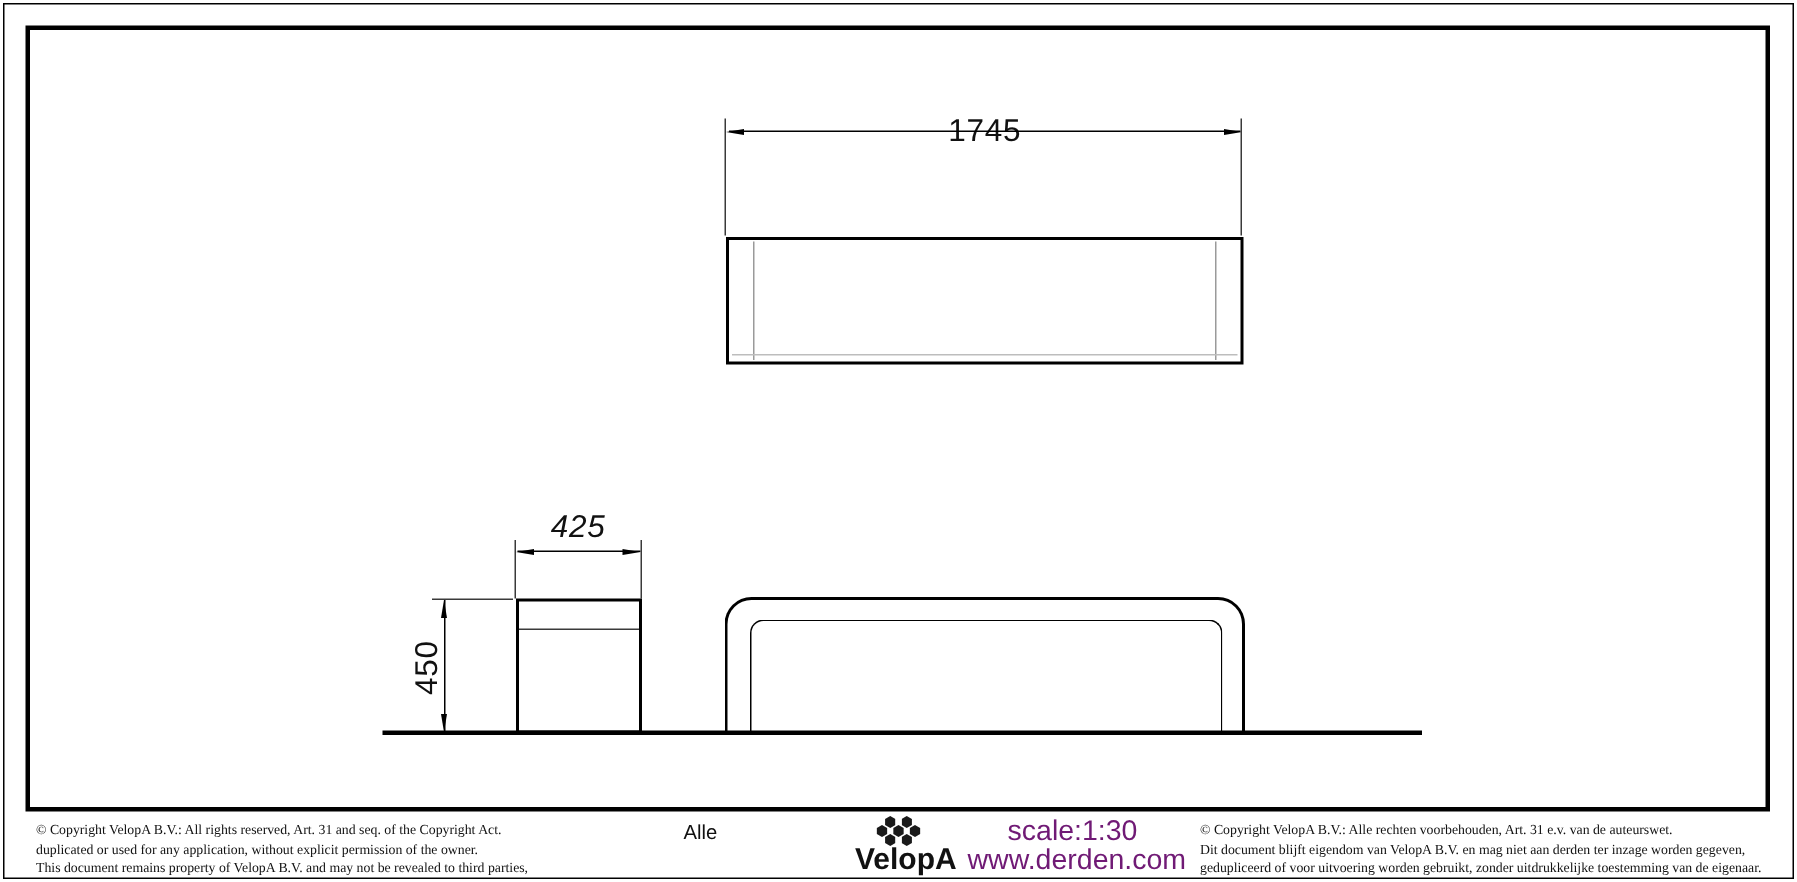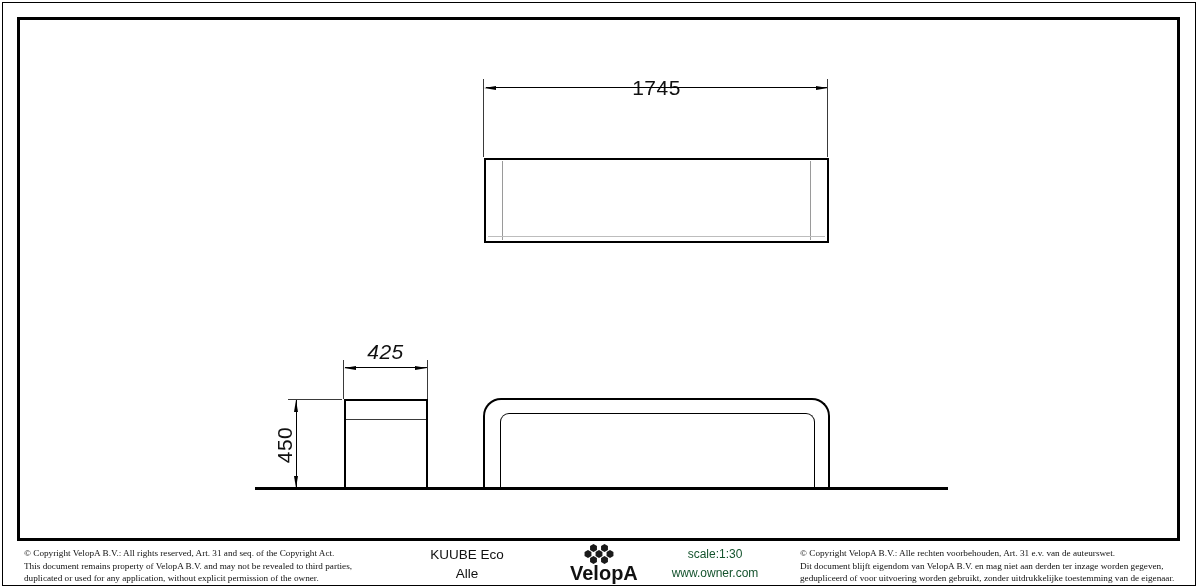--- a/index.html
+++ b/index.html
@@ -31,21 +31,21 @@
   .front-outer{left:483px;top:398px;width:347px;height:90px;border:2.6px solid #000;border-bottom:none;
                border-radius:18px 18px 0 0;box-sizing:border-box;}
   .front-inner{left:500px;top:413px;width:315px;height:75px;border:1.6px solid #000;border-bottom:none;
                border-radius:9px 9px 0 0;box-sizing:border-box;}
   .ground{left:255px;top:487px;width:693px;height:2.6px;background:#000;}
   
   .dim-450-label{left:254px;top:434px;width:60px;height:22px;transform:rotate(-90deg);transform-origin:center;}
   
   .copyright{font-size:9.2px;line-height:12.6px;color:#111;white-space:nowrap;font-family:Liberation Serif, serif;}
   .product-block{left:382px;top:545px;width:170px;text-align:center;font-size:13.5px;line-height:19px;color:#111;}
-  .scale-block{left:645px;top:545px;width:140px;text-align:center;font-size:12px;line-height:19px;color:#14532d;}
+  .scale-block{left:645px;top:545px;width:140px;text-align:center;font-size:19px;line-height:19px;color:#701a75;}
   .logo-text{left:570px;top:562px;width:58px;font-size:20px;font-weight:700;color:#111;}
   .logo-flower{left:584px;top:544px;width:30px;height:20px;}
   .hex{position:absolute;width:8px;height:8px;background:#1a1a1a;
        clip-path:polygon(50% 0%,93% 25%,93% 75%,50% 100%,7% 75%,7% 25%);}
 </style>
 </head>
 <body>
 
 <div class="page">
 
@@ -80,43 +80,42 @@
   <div class="abs arr arr-down" style="left:294.2px;top:476px;"></div>
   <div class="abs dimtext dim-450-label">450</div>
 
   <div class="abs front-outer"></div>
   <div class="abs front-inner"></div>
 
   <div class="abs ground"></div>
 
   <div class="abs copyright" style="left:24px;top:547px;">
     <div>©  Copyright VelopA B.V.: All rights reserved, Art. 31 and seq. of the Copyright Act.</div>
+    <div>duplicated or used for any application, without explicit permission of the owner.</div>
     <div>This document remains property of VelopA B.V. and may not be revealed to third parties,</div>
-    <div>duplicated or used for any application, without explicit permission of the owner.</div>
   </div>
 
   <div class="abs product-block">
-    <div>KUUBE Eco</div>
     <div>Alle</div>
   </div>
 
   <div class="abs logo-flower">
     <div class="hex" style="left:11px;top:6px;"></div>
     <div class="hex" style="left:5.5px;top:0px;"></div>
     <div class="hex" style="left:16.5px;top:0px;"></div>
     <div class="hex" style="left:0px;top:6px;"></div>
     <div class="hex" style="left:22px;top:6px;"></div>
     <div class="hex" style="left:5.5px;top:12px;"></div>
     <div class="hex" style="left:16.5px;top:12px;"></div>
   </div>
   <div class="abs logo-text">VelopA</div>
 
   <div class="abs scale-block">
     <div>scale:1:30</div>
-    <div>www.owner.com</div>
+    <div>www.derden.com</div>
   </div>
 
   <div class="abs copyright" style="left:800px;top:547px;">
     <div>©  Copyright VelopA B.V.: Alle rechten voorbehouden, Art. 31 e.v. van de auteurswet.</div>
     <div>Dit document blijft eigendom van VelopA B.V. en mag niet aan derden ter inzage worden gegeven,</div>
     <div>gedupliceerd of voor uitvoering worden gebruikt, zonder uitdrukkelijke toestemming van de eigenaar.</div>
   </div>
 
 </div>
 

